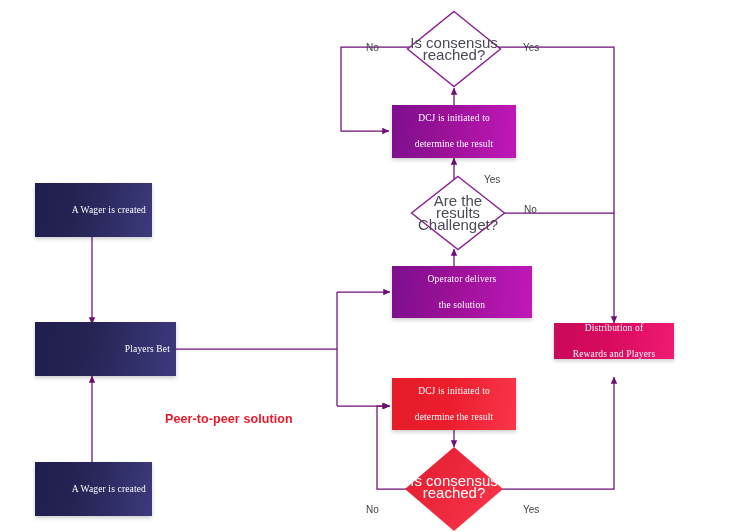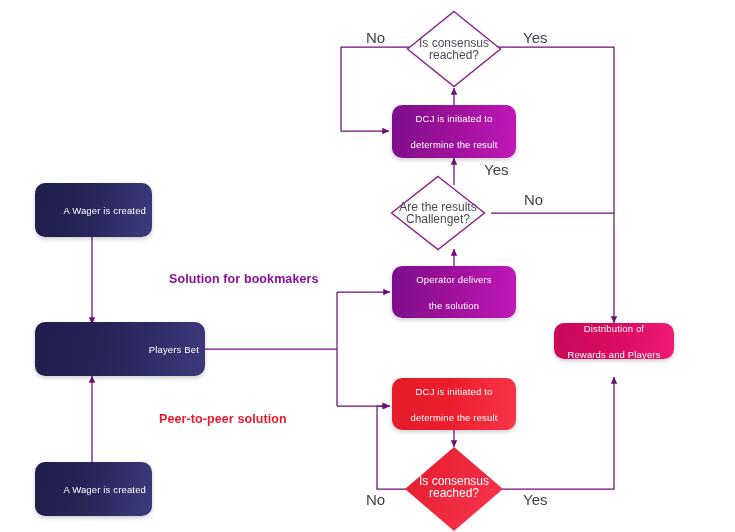--- a/index.html
+++ b/index.html
@@ -4,34 +4,34 @@
 <style>
   html,body{margin:0;padding:0;background:#ffffff;}
   body{
     width:735px;height:532px;
     font-family:"Liberation Sans","DejaVu Sans",sans-serif;
     overflow:hidden;
   }
   #canvas{position:relative;width:735px;height:532px;background:#fff;}
   svg.layer{position:absolute;left:0;top:0;width:735px;height:532px;}
 
-  .node{position:absolute;border-radius:10px;display:flex;align-items:center;justify-content:center;text-align:center;color:#ffffff;font-size:9.5px;line-height:13px;letter-spacing:.15px;box-shadow:0 2px 4px rgba(0,0,0,.20);}
+  .node{position:absolute;border-radius:0;display:flex;align-items:center;justify-content:center;text-align:center;color:#ffffff;font-size:9.5px;line-height:13px;letter-spacing:.15px;box-shadow:0 2px 4px rgba(0,0,0,.20);font-family:Liberation Serif, serif;}
   .node span{display:block;padding:0 6px;}
 
   .navy{background:linear-gradient(100deg,#1f1e4c 0%,#272456 42%,#3c3a7c 100%);justify-content:flex-end;}
   .purple{background:linear-gradient(95deg,#7d0f8e 0%,#9c1198 45%,#c018b9 100%);}
   .red{background:linear-gradient(95deg,#e51c2a 0%,#eb1d2c 45%,#f9354a 100%);}
   .pink{background:linear-gradient(95deg,#c9095a 0%,#d80a5e 45%,#f01a73 100%);}
 
   .diamond{position:absolute;}
-  .diamond .dtext{position:absolute;left:0;top:0;width:100%;height:100%;display:flex;align-items:center;justify-content:center;text-align:center;font-size:12px;line-height:12px;}
+  .diamond .dtext{position:absolute;left:0;top:0;width:100%;height:100%;display:flex;align-items:center;justify-content:center;text-align:center;font-size:15px;line-height:12px;}
   .dtext.outline{color:#4a4a55;}
   .dtext.filled{color:#ffffff;}
 
-  .edgelabel{position:absolute;font-size:15px;color:#3f3f47;white-space:nowrap;}
+  .edgelabel{position:absolute;font-size:10px;color:#3f3f47;white-space:nowrap;margin-top:13px;}
 
   .sectitle{position:absolute;font-size:12.5px;font-weight:bold;letter-spacing:.1px;white-space:nowrap;}
   .sectitle.bm{color:#8a0f96;}
   .sectitle.p2p{color:#e8192c;}
 </style>
 </head>
 <body>
 
 <div id="canvas">
 
@@ -75,21 +75,21 @@
 
   <div class="diamond" style="left:406px;top:10px;width:96px;height:78px;">
     <svg width="96" height="78" viewBox="0 0 96 78">
       <polygon points="48,1.5 94.5,39 48,76.5 1.5,39" fill="#ffffff" stroke="#8a1f8f" stroke-width="1.4"></polygon>
     </svg>
     <div class="dtext outline">
       <div><span>Is consensus</span><br><span>reached?</span></div>
     </div>
   </div>
 
-  <div class="diamond" style="left:390px;top:175px;width:96px;height:76px;">
+  <div class="diamond" style="left:410px;top:175px;width:96px;height:76px;">
     <svg width="96" height="76" viewBox="0 0 96 76">
       <polygon points="48,1.5 94.5,38 48,74.5 1.5,38" fill="#ffffff" stroke="#8a1f8f" stroke-width="1.4"></polygon>
     </svg>
     <div class="dtext outline">
       <div><span>Are the results</span><br><span>Challenget?</span></div>
     </div>
   </div>
 
   <div class="diamond" style="left:404px;top:446px;width:100px;height:86px;">
     <svg width="100" height="86" viewBox="0 0 100 86">
@@ -103,35 +103,35 @@
     </svg>
     <div class="dtext filled">
       <div style="margin-top:-4px;"><span>Is consensus</span><br><span>reached?</span></div>
     </div>
   </div>
 
   <div class="node navy" style="left:35px;top:183px;width:117px;height:54px;">
     <span>A Wager is created</span>
   </div>
 
-  <div class="node navy" style="left:35px;top:322px;width:141px;height:54px;padding-left:29px;">
+  <div class="node navy" style="left:35px;top:322px;width:141px;height:54px;">
     <span>Players Bet</span>
   </div>
 
   <div class="node navy" style="left:35px;top:462px;width:117px;height:54px;">
     <span>A Wager is created</span>
   </div>
 
   <div class="node purple" style="left:392px;top:105px;width:124px;height:53px;">
     <span>
       <span>DCJ is initiated to</span><br><span>determine the result</span>
     </span>
   </div>
 
-  <div class="node purple" style="left:392px;top:266px;width:124px;height:52px;">
+  <div class="node purple" style="left:392px;top:266px;width:140px;height:52px;">
     <span>
       <span>Operator delivers</span><br><span>the solution</span>
     </span>
   </div>
 
   <div class="node red" style="left:392px;top:378px;width:124px;height:52px;">
     <span>
       <span>DCJ is initiated to</span><br><span>determine the result</span>
     </span>
   </div>
@@ -147,17 +147,16 @@
   <div class="edgelabel" style="left:523px;top:29px;">Yes</div>
 
   <div class="edgelabel" style="left:484px;top:161px;">Yes</div>
 
   <div class="edgelabel" style="left:524px;top:191px;">No</div>
 
   <div class="edgelabel" style="left:366px;top:491px;">No</div>
 
   <div class="edgelabel" style="left:523px;top:491px;">Yes</div>
 
-  <div class="sectitle bm" style="left:169px;top:272px;">Solution for bookmakers</div>
 
-  <div class="sectitle p2p" style="left:159px;top:412px;">Peer-to-peer solution</div>
+  <div class="sectitle p2p" style="left:165px;top:412px;">Peer-to-peer solution</div>
 
 </div>
 
 </body></html>

